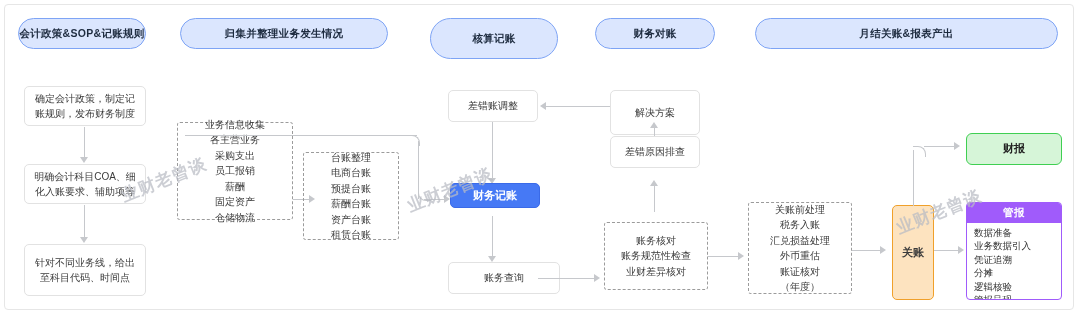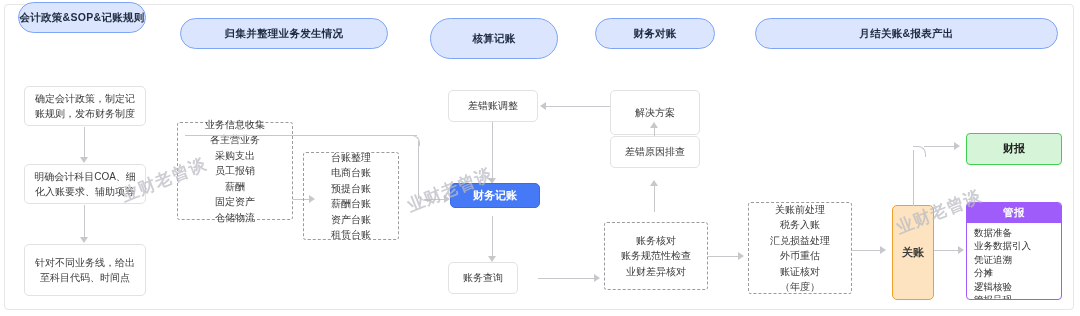--- a/index.html
+++ b/index.html
@@ -47,21 +47,21 @@
   .wm{position:absolute;font-size:17px;font-weight:bold;color:#b9bcc4;opacity:.72;
       transform:rotate(-22deg);transform-origin:left top;white-space:nowrap;
       letter-spacing:1px;pointer-events:none;}
 </style>
 </head>
 <body>
 
 <div id="canvas">
   <div class="frame"></div>
 
-  <div class="pill" style="left:18px;top:2px;width:128px;height:31px;">
+  <div class="pill" style="left:18px;top:18px;width:128px;height:31px;">
     <span>会计政策&amp;SOP&amp;记账规则</span>
   </div>
   <div class="pill" style="left:180px;top:18px;width:208px;height:31px;text-align:center;">
     <span>归集并整理业务发生情况</span>
   </div>
   <div class="pill" style="left:430px;top:18px;width:128px;height:41px;">
     <span>核算记账</span>
   </div>
   <div class="pill" style="left:595px;top:18px;width:120px;height:31px;">
     <span>财务对账</span>
@@ -123,21 +123,21 @@
   </div>
   <div class="ln lnv" style="left:492px;top:122px;height:58px;"></div>
   <div class="ar ar-d" style="left:488px;top:178px;"></div>
 
   <div class="node blue" style="left:450px;top:183px;width:90px;height:25px;">
     <span>财务记账</span>
   </div>
   <div class="ln lnv" style="left:492px;top:216px;height:42px;"></div>
   <div class="ar ar-d" style="left:488px;top:256px;"></div>
 
-  <div class="node plain" style="left:448px;top:262px;width:70px;height:32px;text-align:right;">
+  <div class="node plain" style="left:448px;top:262px;width:112px;height:32px;text-align:right;">
     <span>账务查询</span>
   </div>
 
   <div class="ln lnh" style="left:538px;top:278px;width:60px;"></div>
   <div class="ar ar-r" style="left:594px;top:274px;"></div>
 
   <div class="node plain" style="left:610px;top:90px;width:90px;height:45px;">
     <span>解决方案</span>
   </div>
 
@@ -177,21 +177,21 @@
 
   <div class="node orange" style="left:892px;top:205px;width:42px;height:95px;">
     <span>关账</span>
   </div>
 
   <div class="ln lnv" style="left:913px;top:150px;height:56px;"></div>
   <div class="elbow" style="left:913px;top:146px;width:12px;height:10px;border-top-width:1.3px;border-right-width:1.3px;border-top-right-radius:8px;"></div>
   <div class="ln lnh" style="left:924px;top:146px;width:34px;"></div>
   <div class="ar ar-r" style="left:954px;top:142px;"></div>
 
-  <div class="node green" style="left:966px;top:133px;width:96px;height:32px;">
+  <div class="node green" style="left:966px;top:133px;width:96px;height:32px;border-radius:6px;">
     <span>财报</span>
   </div>
 
   <div class="ln lnh" style="left:934px;top:250px;width:28px;"></div>
   <div class="ar ar-r" style="left:958px;top:246px;"></div>
 
   <div class="card" style="left:966px;top:202px;width:96px;height:98px;">
     <div class="card-head">管报</div>
     <div class="card-body">
       <span>数据准备</span>

